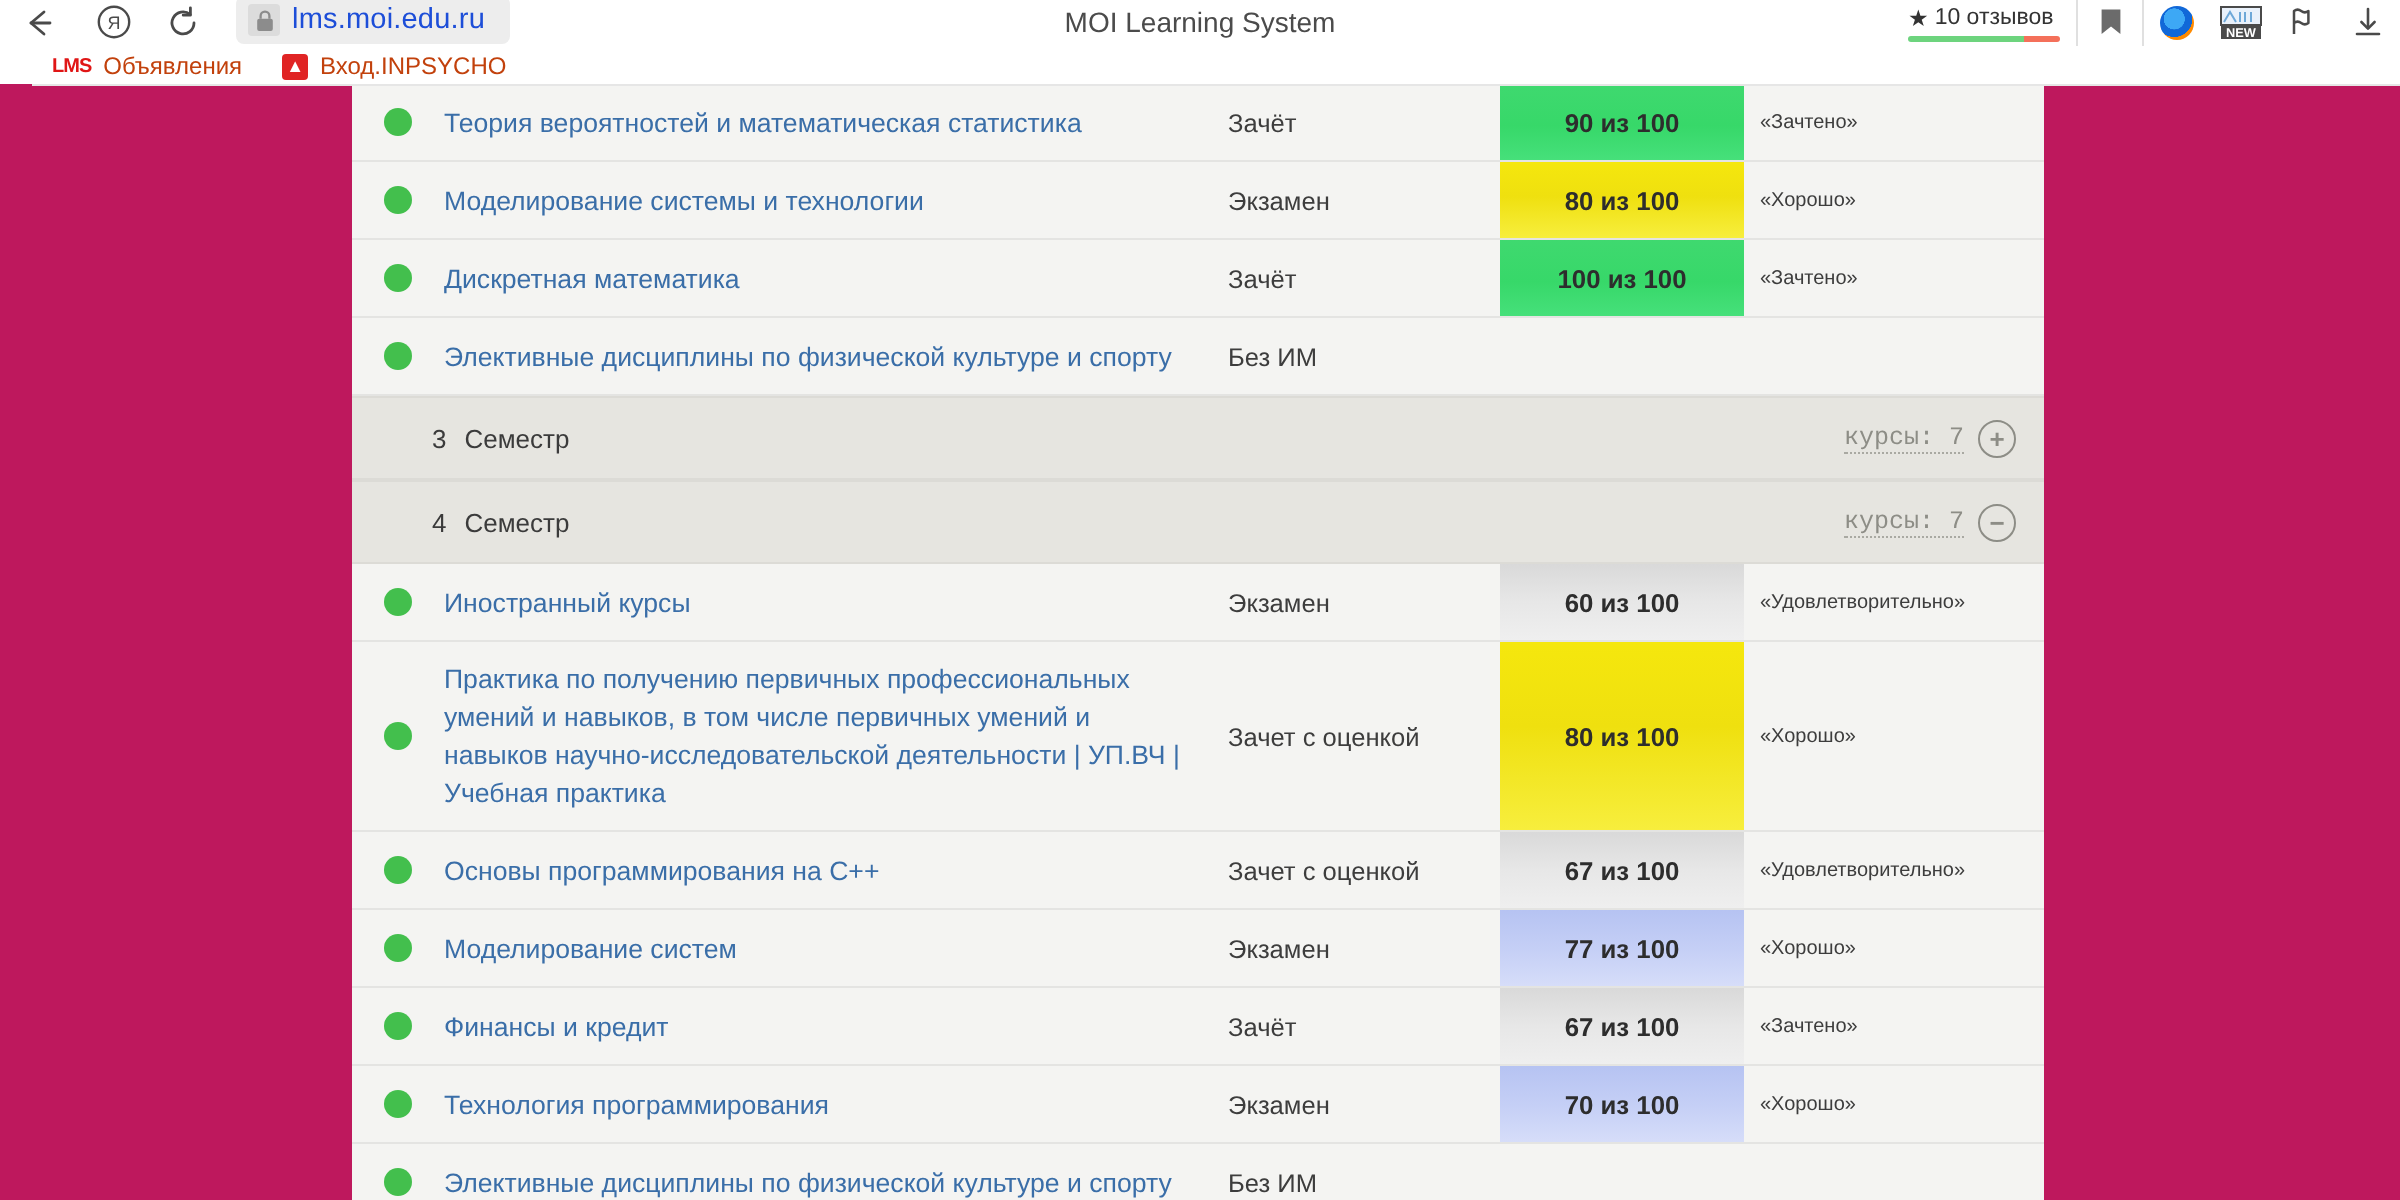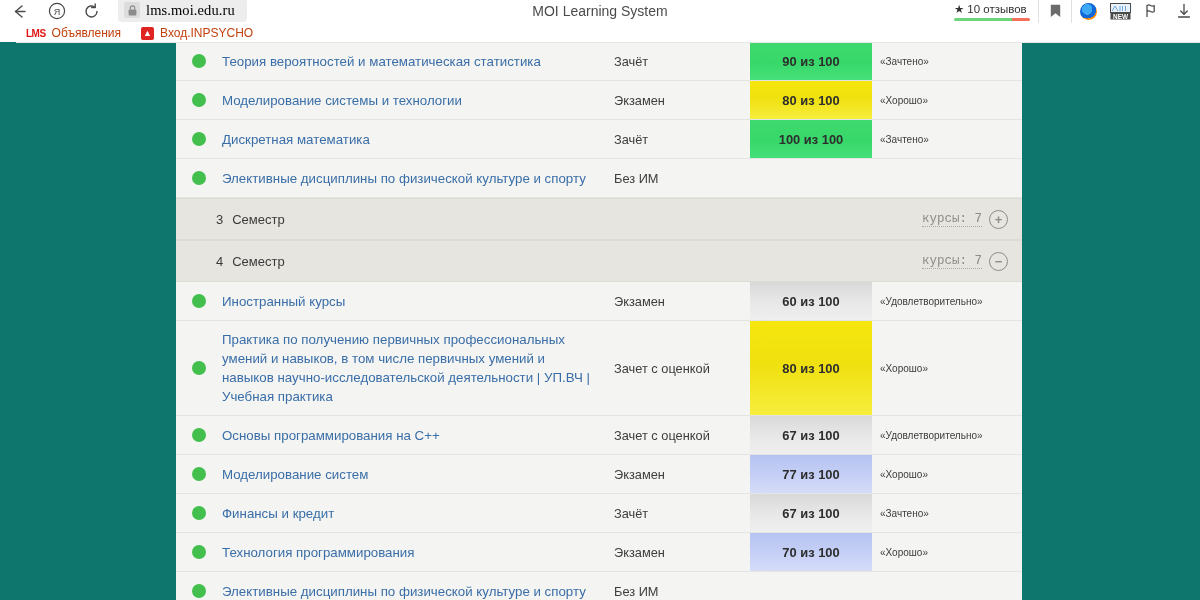--- a/index.html
+++ b/index.html
@@ -32,21 +32,21 @@
   #url-pill{
     position:absolute;left:118px;top:-2px;height:24px;
     display:flex;align-items:center;gap:6px;
     background:#ededed;border-radius:4px;padding:0 12px 0 6px;
   }
   #lock-badge{
     width:16px;height:16px;background:#dcdcdc;border-radius:2px;
     display:flex;align-items:center;justify-content:center;
   }
   #url-text{
-    font-size:14.5px;color:#000000;letter-spacing:.1px;white-space:nowrap;font-family:Liberation Serif, serif;
+    font-size:14.5px;color:#1d4ed8;letter-spacing:.1px;white-space:nowrap;
   }
 
   #page-title-chrome{
     position:absolute;left:0;top:0;width:1200px;height:22px;
     display:flex;align-items:center;justify-content:center;
     font-size:14px;color:#4b4b4b;pointer-events:none;
   }
 
   #chrome-right{
     position:absolute;right:0;top:-2px;height:26px;
@@ -78,21 +78,21 @@
   #lms-logo{font-size:10px;font-weight:bold;color:#e01616;letter-spacing:-.5px;}
   #inpsycho-logo{
     width:13px;height:13px;background:#e02424;border-radius:2px;
     display:flex;align-items:center;justify-content:center;
     color:#fff;font-size:9px;line-height:9px;
   }
 
   
   #page-area{
     position:absolute;left:0;top:42px;width:1200px;height:558px;
-    background:#0f766e;overflow:hidden;
+    background:#be185d;overflow:hidden;
   }
   #grades-table{
     position:absolute;left:176px;top:0px;width:846px;
     background:#f4f4f2;
   }
 
   .row{
     display:flex;align-items:stretch;
     border-bottom:1px solid #e4e4e2;
     background:#f4f4f2;

